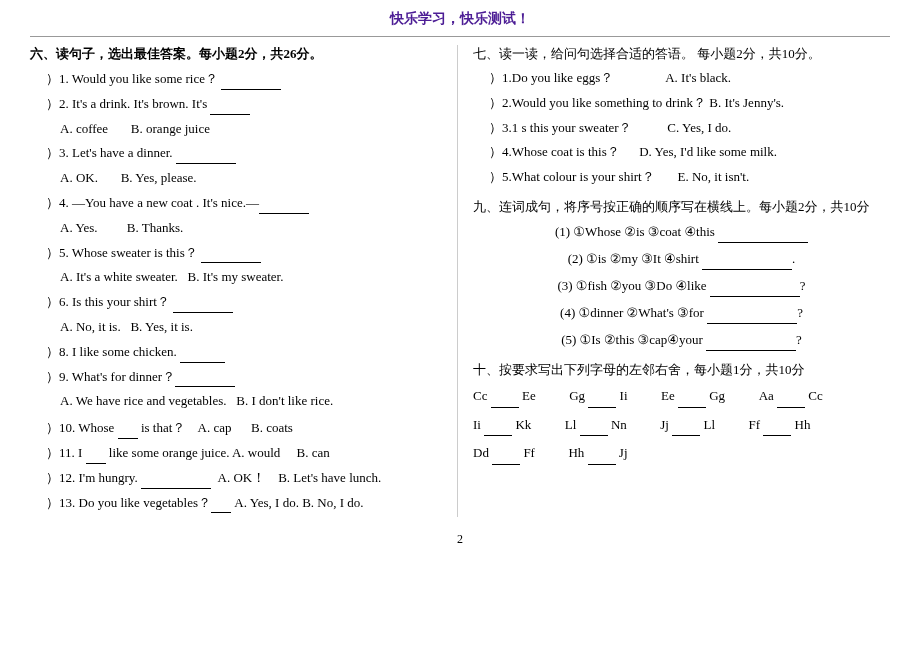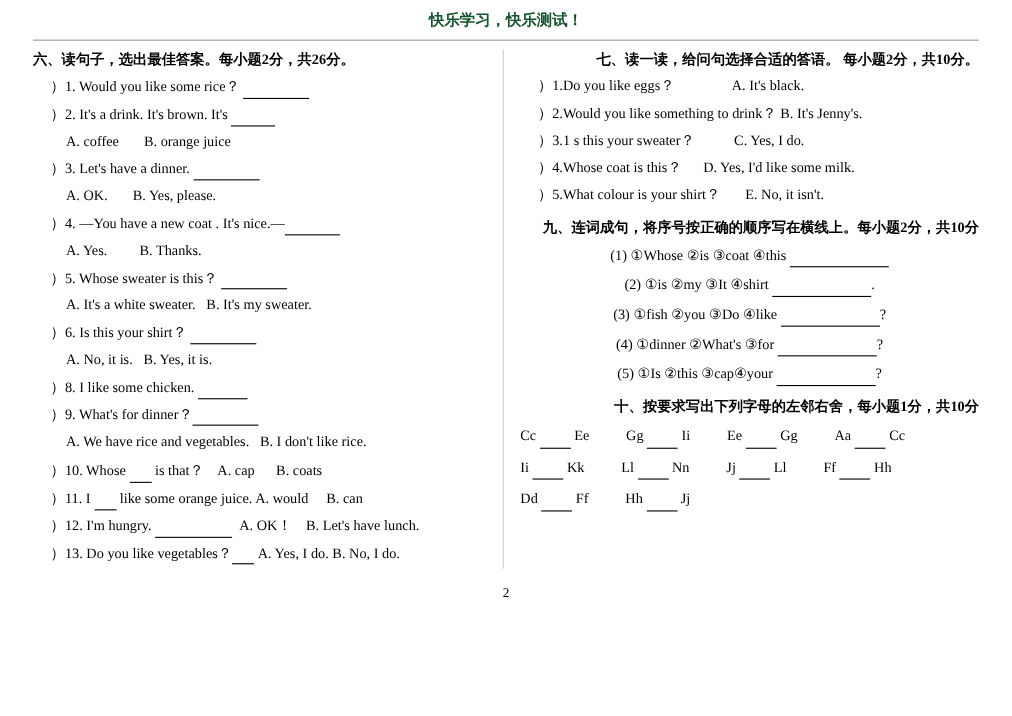--- a/index.html
+++ b/index.html
@@ -90,31 +90,30 @@
       min-width: 20px;
       vertical-align: bottom;
     }
     .page-num {
       text-align: center;
       margin-top: 15px;
       font-size: 12px;
     }
     .right-section-title {
       font-size: 13px;
-      font-weight: bold;
+      font-weight: normal;
       margin-bottom: 5px;
-      text-align: right;
     }
   </style>
 </head>
 <body>
 
 <div>
   <div class="header">
-    <span style="color:#14532d; font-weight:bold; font-size:14px;">快乐学习，快乐测试！</span>
+    <span style="color:#4c1d95; font-weight:bold; font-size:14px;">快乐学习，快乐测试！</span>
   </div>
   <hr class="divider">
 </div>
 
 <div class="main-content">
 
   <div class="left-col">
     <div class="section-title">六、读句子，选出最佳答案。每小题2分，共26分。</div>
 
     <div class="question-item">

